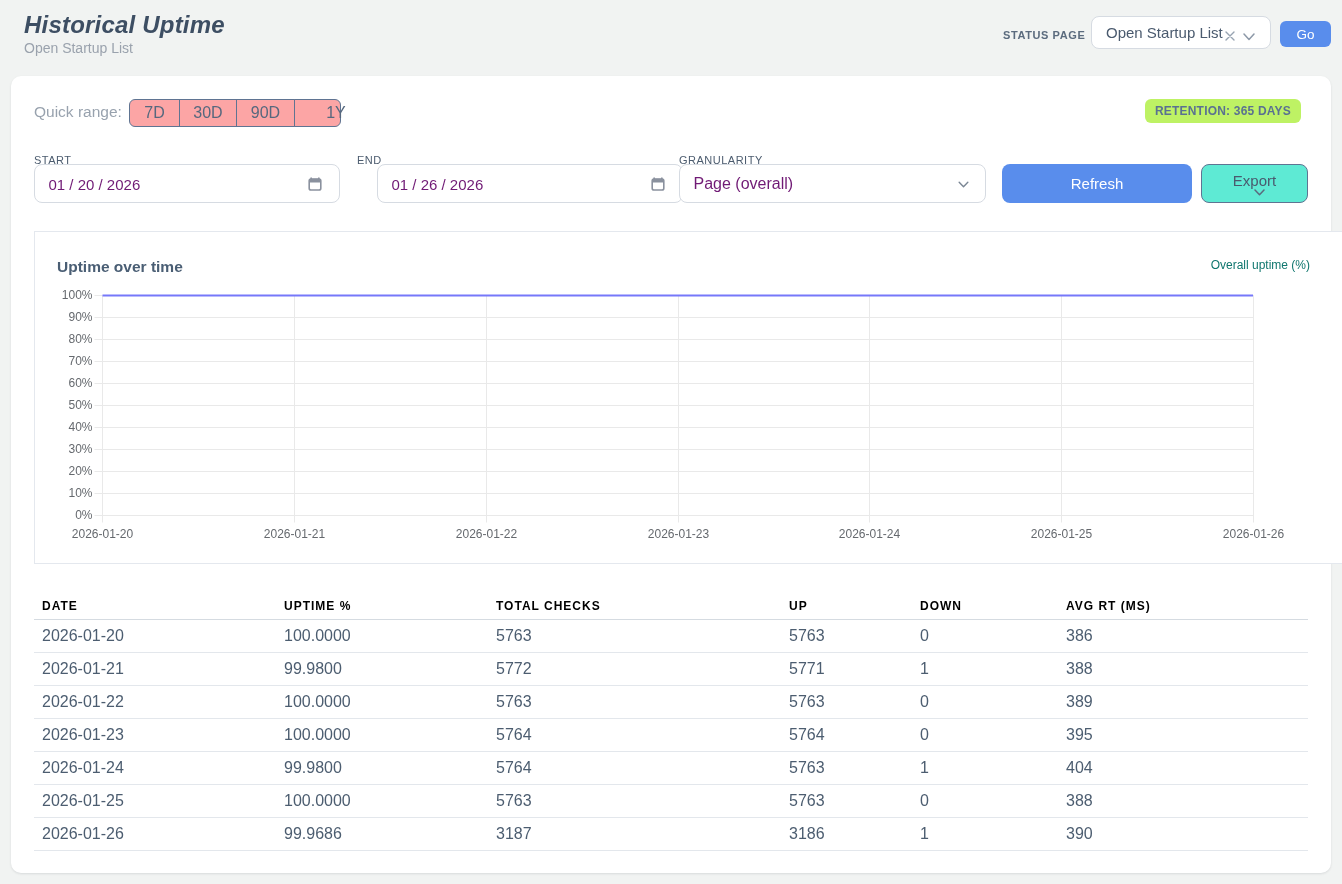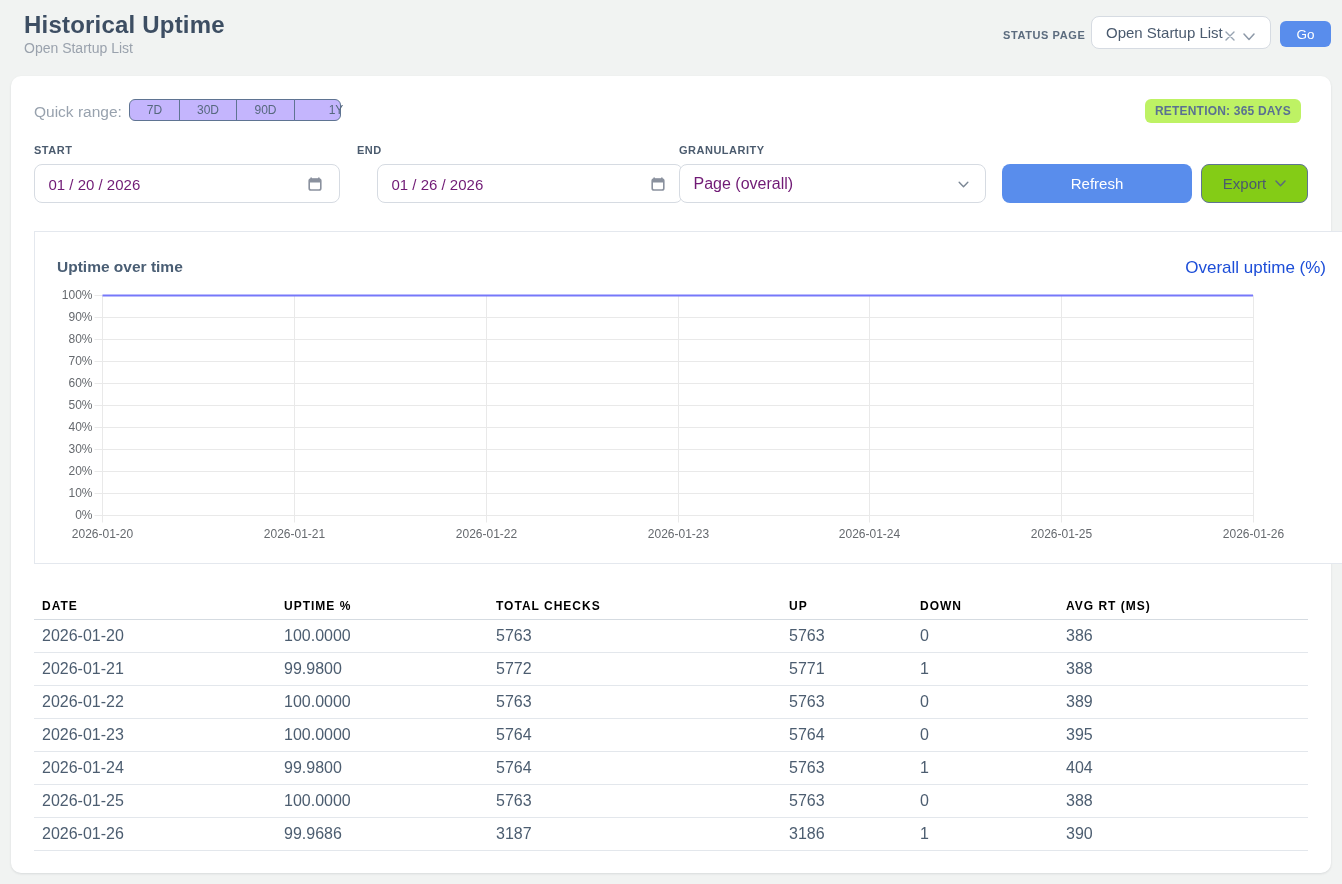--- a/index.html
+++ b/index.html
@@ -1,50 +1,50 @@
 <!DOCTYPE html>
 <html><head>
 <meta charset="utf-8">
 <style>
 * { margin:0; padding:0; box-sizing:border-box; }
 html,body { width:1342px; height:884px; background:#f1f3f2; font-family:"Liberation Sans", sans-serif; overflow:hidden; }
 .abs { position:absolute; }
 
 
-#h1 { left:24px; top:11px; font-size:24px; font-weight:700; color:#3d4e63; letter-spacing:0.2px; }
+#h1 { left:24px; top:11px; font-size:24px; font-weight:700; color:#3d4e63; letter-spacing:0.2px;font-style:italic; }
 #sub { left:24px; top:40px; font-size:14px; color:#9aa2ad; }
 #splabel { left:1003px; top:29px; font-size:11px; font-weight:600; color:#5b6b7e; letter-spacing:0.6px; }
 #spsel { left:1091px; top:16px; width:180px; height:33px; background:#fff; border:1px solid #d6dbe2; border-radius:8px; }
 #spsel .txt { position:absolute; left:14px; top:7px; font-size:15px; color:#4a5a6e; }
 #go { left:1280px; top:21px; width:51px; height:26px; background:#598dec; border-radius:6px; color:#fff; font-size:13.5px; text-align:center; line-height:28px; }
 
 
 #card { left:11px; top:76px; width:1320px; height:797px; background:#fff; border-radius:10px; box-shadow:0 1px 3px rgba(16,24,40,.07), 0 1px 2px rgba(16,24,40,.04); }
 
 #qlabel { left:23px; top:27px; font-size:15.5px; color:#98a2ae; }
 #seg { left:118px; top:23px; height:26px; display:flex; }
-#seg .b { height:22px; border:1px solid #5f7492; margin-left:-1px; font-size:12px; color:#56687e; display:flex; align-items:center; justify-content:center; background:#c4b5fd; }
+#seg .b { height:28px; border:1px solid #5f7492; margin-left:-1px; font-size:16px; color:#56687e; display:flex; align-items:center; justify-content:center; background:#fca5a5; }
 #seg .b1 { width:51px; border-radius:6px 0 0 6px; margin-left:0; }
 #seg .b2 { width:58px; }
 #seg .b3 { width:59px; }
 #seg .b4 { width:47px; border-radius:0 6px 6px 0;padding-left:37px; }
 #badge { top:23px; right:30px; height:24px; background:#bef264; border-radius:6px; font-size:12px; font-weight:700; color:#5a7191; letter-spacing:0.2px; line-height:24px; padding:0 10px; }
 
-.flabel { top:68px; font-size:11px; font-weight:700; color:#4b5b6e; letter-spacing:0.5px; }
+.flabel { top:78px; font-size:11px; font-weight:400; color:#4b5b6e; letter-spacing:0.5px; }
 .inp { top:88px; height:39px; background:#fff; border:1px solid #d6dbe2; border-radius:8px; }
 .inp .t { position:absolute; left:13.5px; top:11px; font-size:15px; color:#701a75; }
 .calico { position:absolute; right:16px; top:11px; width:16px; height:16px; }
 .chev { position:absolute; }
 #refresh { left:991px; top:88px; width:190px; height:39px; background:#598dec; border-radius:8px; color:#fff; font-size:15px; text-align:center; line-height:39px; }
-#export { left:1190px; top:88px; width:107px; height:39px; background:#84cc16; border:1px solid #5f7492; border-radius:8px; color:#4a5a6e; font-size:15px; display:flex; align-items:center; justify-content:center; }
+#export { left:1190px; top:88px; width:107px; height:39px; background:#5eead4; border:1px solid #5f7492; border-radius:8px; color:#4a5a6e; font-size:15px; display:flex; align-items:center; justify-content:center;flex-direction:column; }
 
 
 #chart { left:23px; top:155px; width:1316px; height:333px; background:#fff; border:1px solid #e4e8ee; border-radius:0; }
 #ctitle { left:22px; top:26px; font-size:15.5px; font-weight:700; color:#4a5e74; }
-#clegend { top:26px; right:23px; font-size:17px; color:#1d4ed8; }
+#clegend { top:26px; right:39px; font-size:12px; color:#0f766e; }
 
 
 #tbl { position:absolute; left:23px; top:514px; width:1274px; border-collapse:collapse; table-layout:fixed; }
 #tbl th { height:29px; font-size:12px; font-weight:700; color:#000000; letter-spacing:1px; text-align:left; padding:0 0 0 8px; border-bottom:1px solid #d5dbe1; vertical-align:middle; }
 #tbl th span { position:relative; top:1.5px; }
 #tbl td { height:33px; font-size:16px; color:#4c5d70; padding:0 0 0 8px; border-bottom:1px solid #e3e7ec; vertical-align:middle; }
 </style>
 </head>
 <body>
 <div class="abs" id="h1">Historical Uptime</div>

